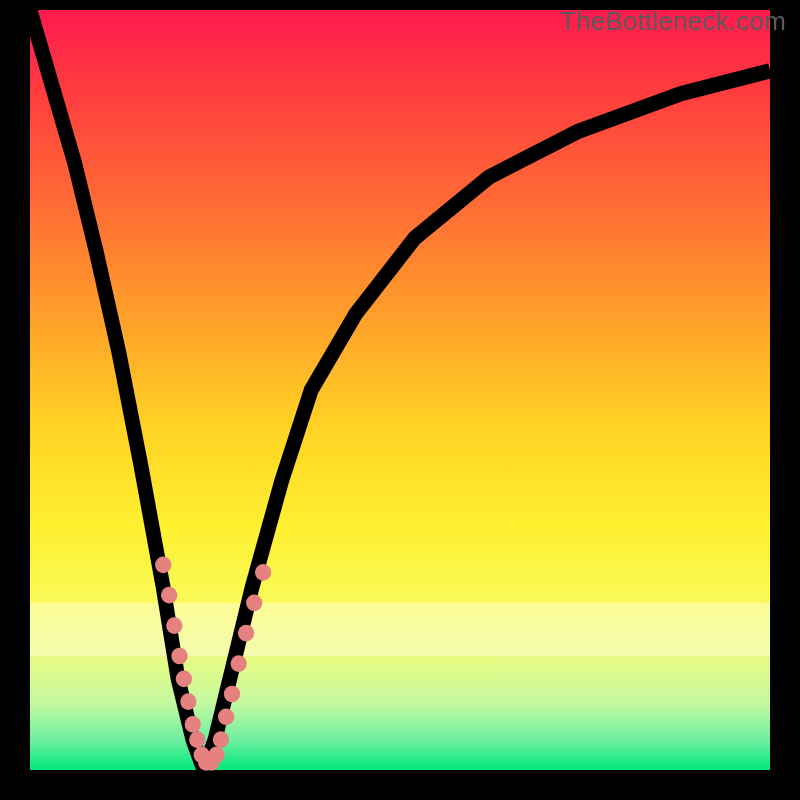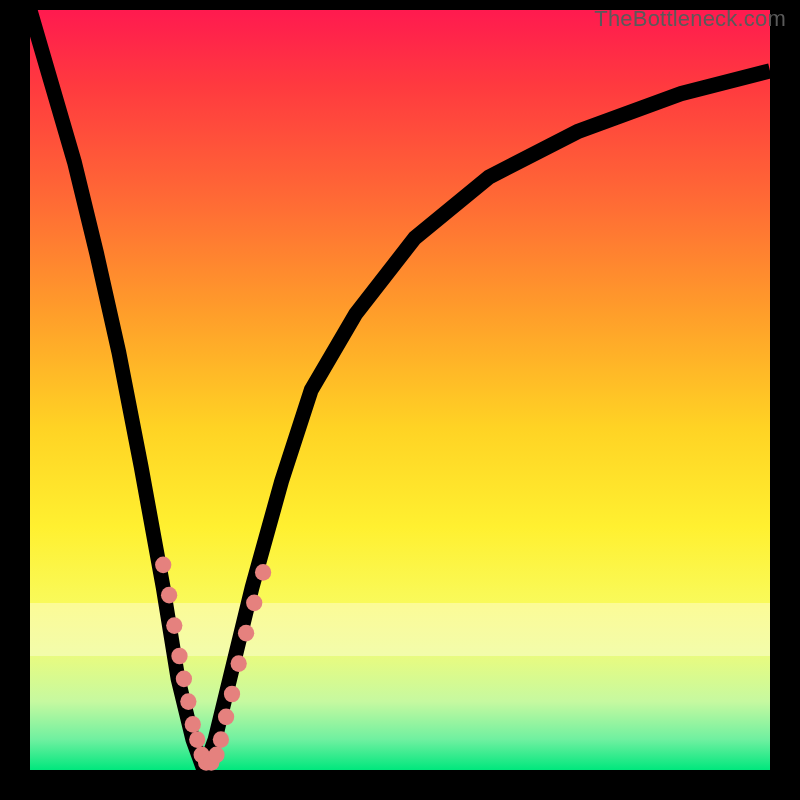--- a/index.html
+++ b/index.html
@@ -48,21 +48,21 @@
     height: 7%;
     background: #fffde0;
     opacity: 0.45;
     pointer-events: none;
   }
   .watermark {
     position: absolute;
     top: 6px;
     right: 14px;
     color: #5a5a5a;
-    font-size: 22px;
+    font-size: 26px;
     font-weight: 500;
     letter-spacing: 0.2px;
     pointer-events: none;
   }
   svg.curve {
     position: absolute;
     left: 0;
     top: 0;
     width: 100%;
     height: 100%;

